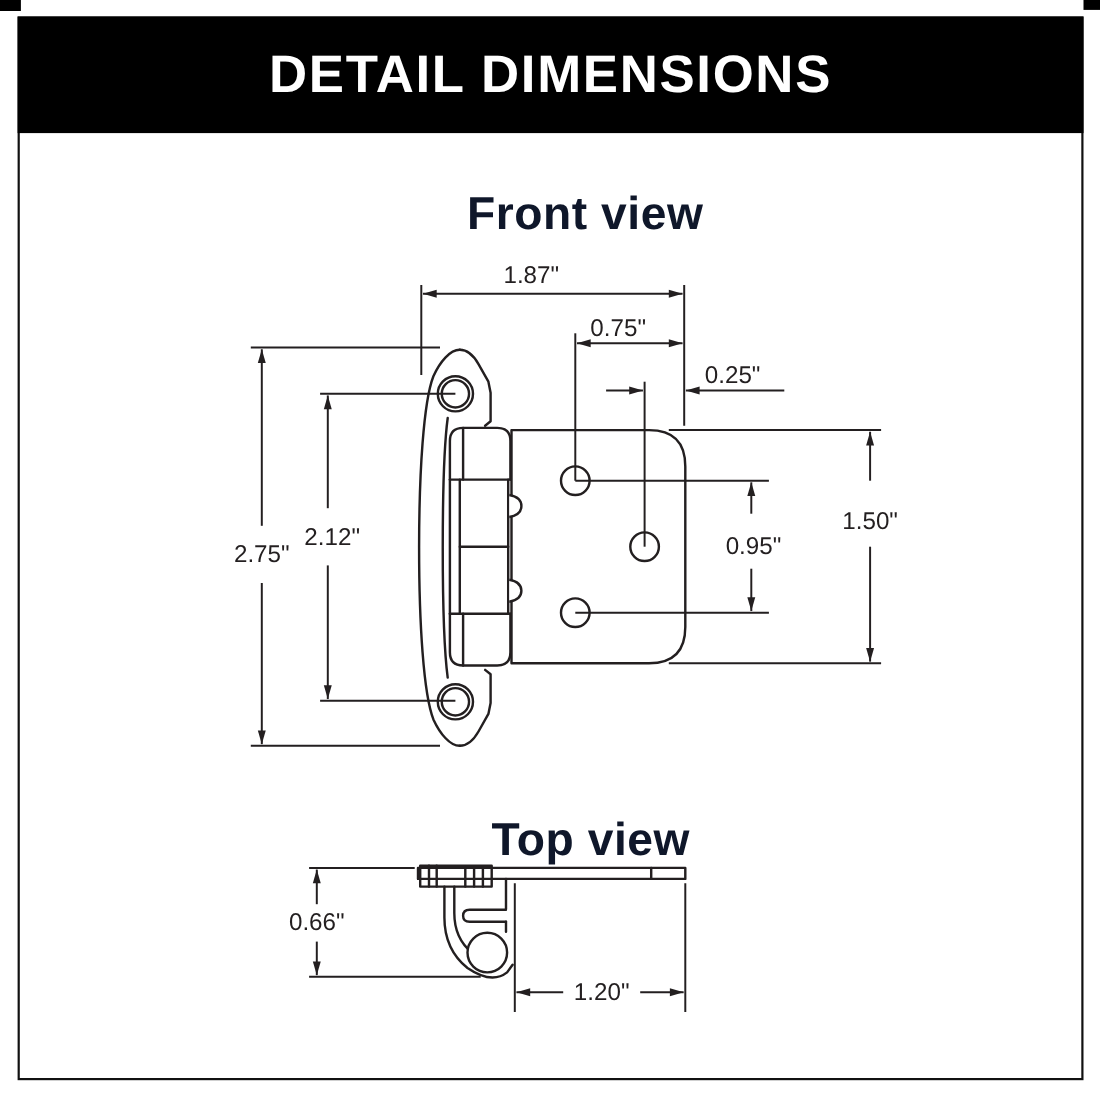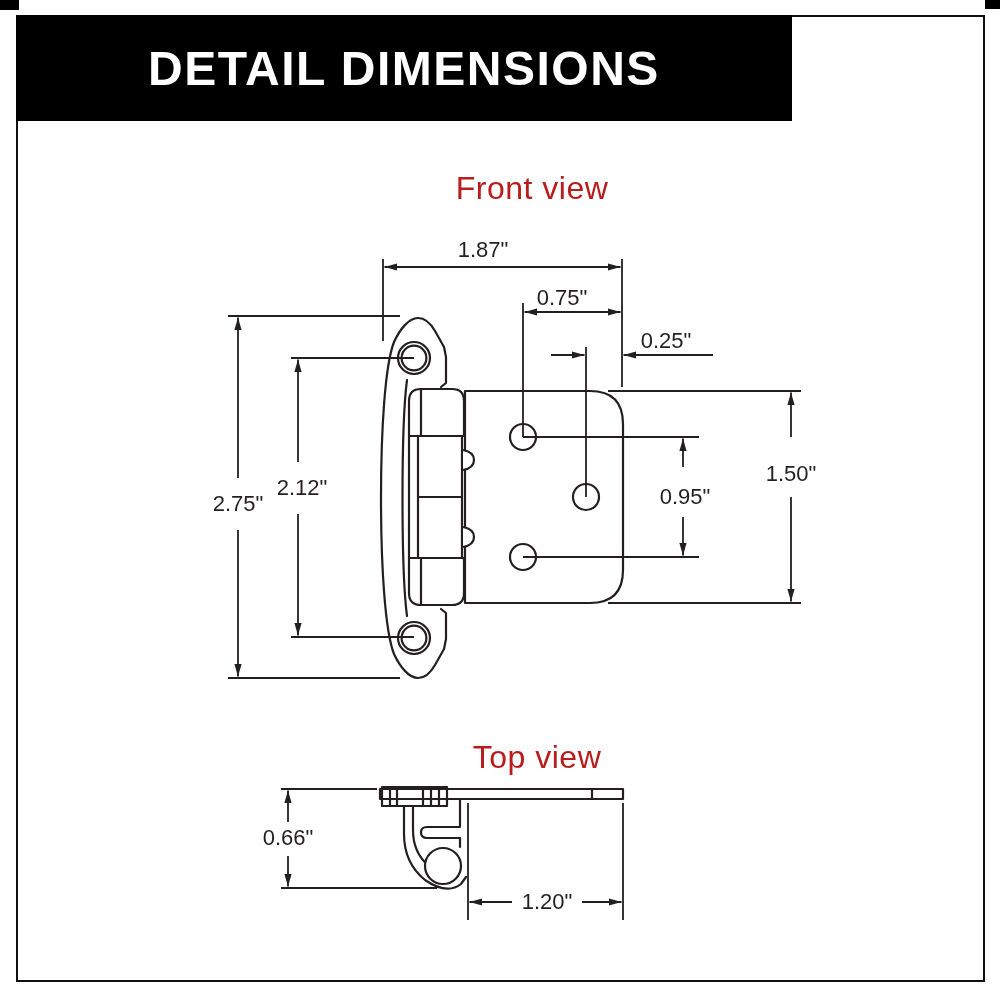--- a/index.html
+++ b/index.html
@@ -1,23 +1,23 @@
 <!DOCTYPE html>
 <html><head>
 <meta charset="utf-8">
 <style>
   html,body{margin:0;padding:0;background:#ffffff;width:1000px;height:1000px;overflow:hidden;}
   body{font-family:"Liberation Sans",sans-serif;color:#231f20;position:relative;}
   .corner-mark{position:absolute;background:#000;}
   .corner-left{left:0;top:0;width:19px;height:10px;}
   .corner-right{left:985px;top:0;width:15px;height:9px;}
   .frame{position:absolute;left:16px;top:15px;width:969px;height:967px;border:2px solid #111;box-sizing:border-box;background:#fff;}
-  .header-bar{position:absolute;left:16px;top:15px;width:776px;height:106px;background:#000;display:flex;align-items:center;justify-content:center;}
+  .header-bar{position:absolute;left:16px;top:15px;width:969px;height:106px;background:#000;display:flex;align-items:center;justify-content:center;}
   .header-title{color:#fff;font-size:48px;font-weight:bold;letter-spacing:1.5px;}
-  .view-title{position:absolute;transform:translateX(-50%);font-weight:normal;font-size:32px;color:#b91c1c;letter-spacing:0.5px;white-space:nowrap;}
+  .view-title{position:absolute;transform:translateX(-50%);font-weight:bold;font-size:42px;color:#0f172a;letter-spacing:0.5px;white-space:nowrap;}
   .front-title{left:532px;top:170px;}
   .top-title{left:537px;top:718px;margin-top:21px;}
   svg.drawing{position:absolute;left:0;top:0;width:1000px;height:1000px;}
   .ln{stroke:#231f20;stroke-width:2.2;fill:none;stroke-linecap:round;stroke-linejoin:round;}
   .lnf{stroke:#231f20;stroke-width:2.2;fill:#ffffff;stroke-linejoin:round;}
   .dimln{stroke:#231f20;stroke-width:1.8;fill:none;}
   .dim{font-family:"Liberation Sans",sans-serif;font-size:22px;fill:#231f20;text-anchor:middle;}
 </style>
 </head>
 <body>

